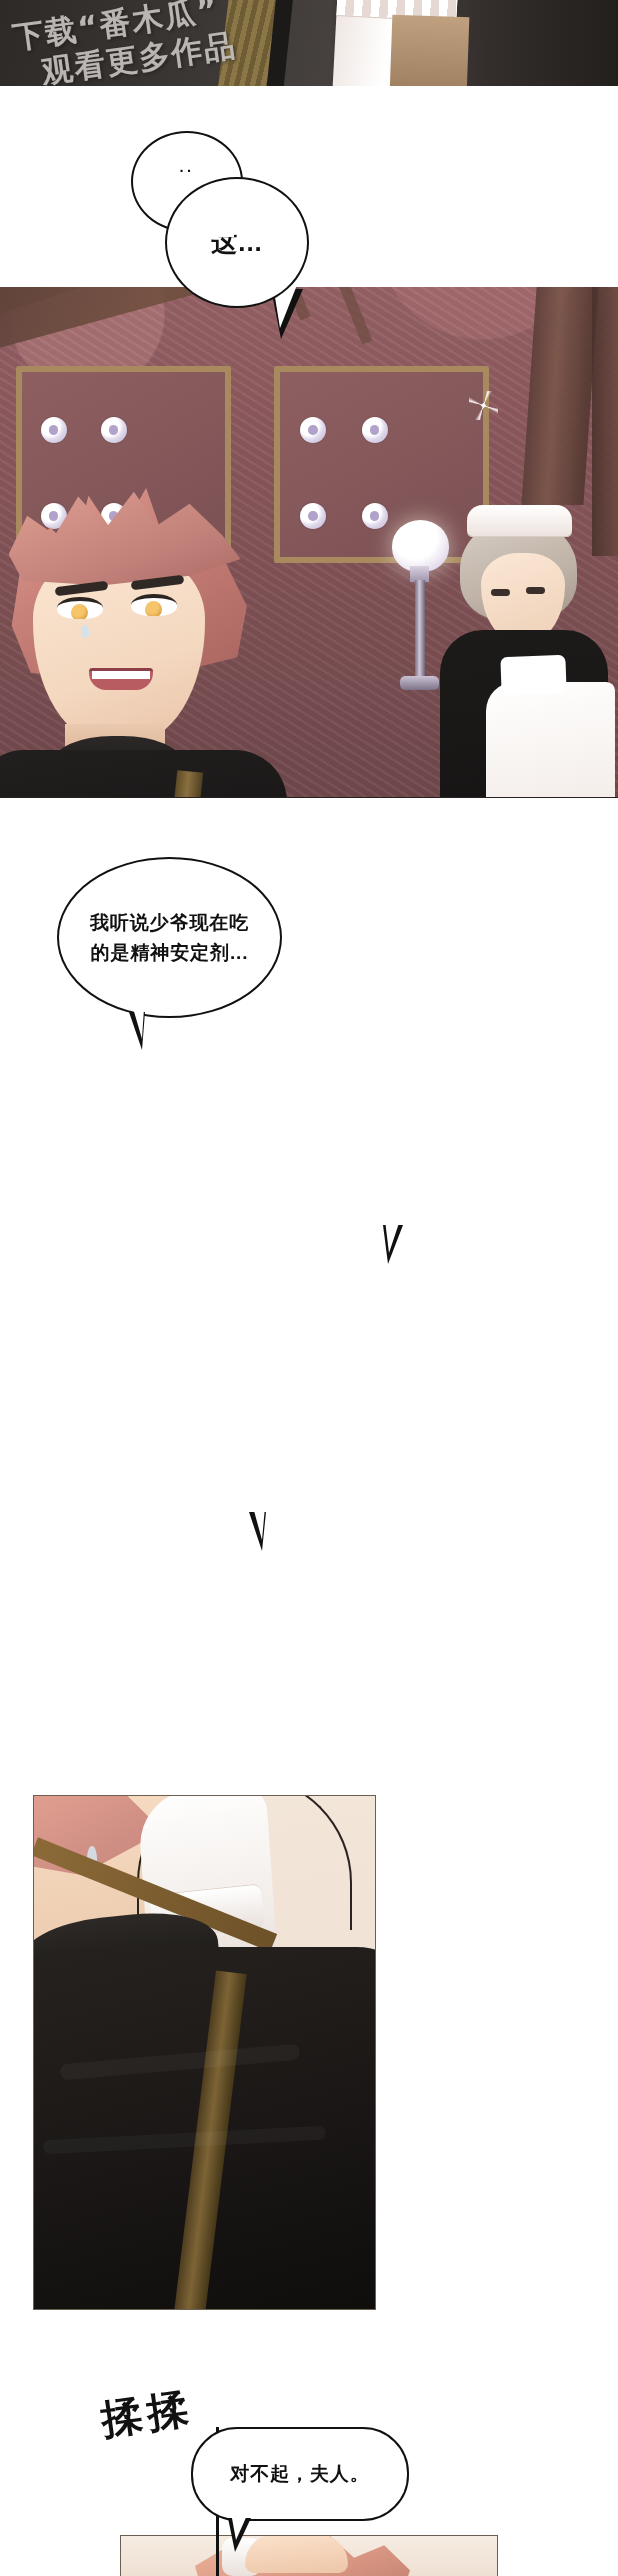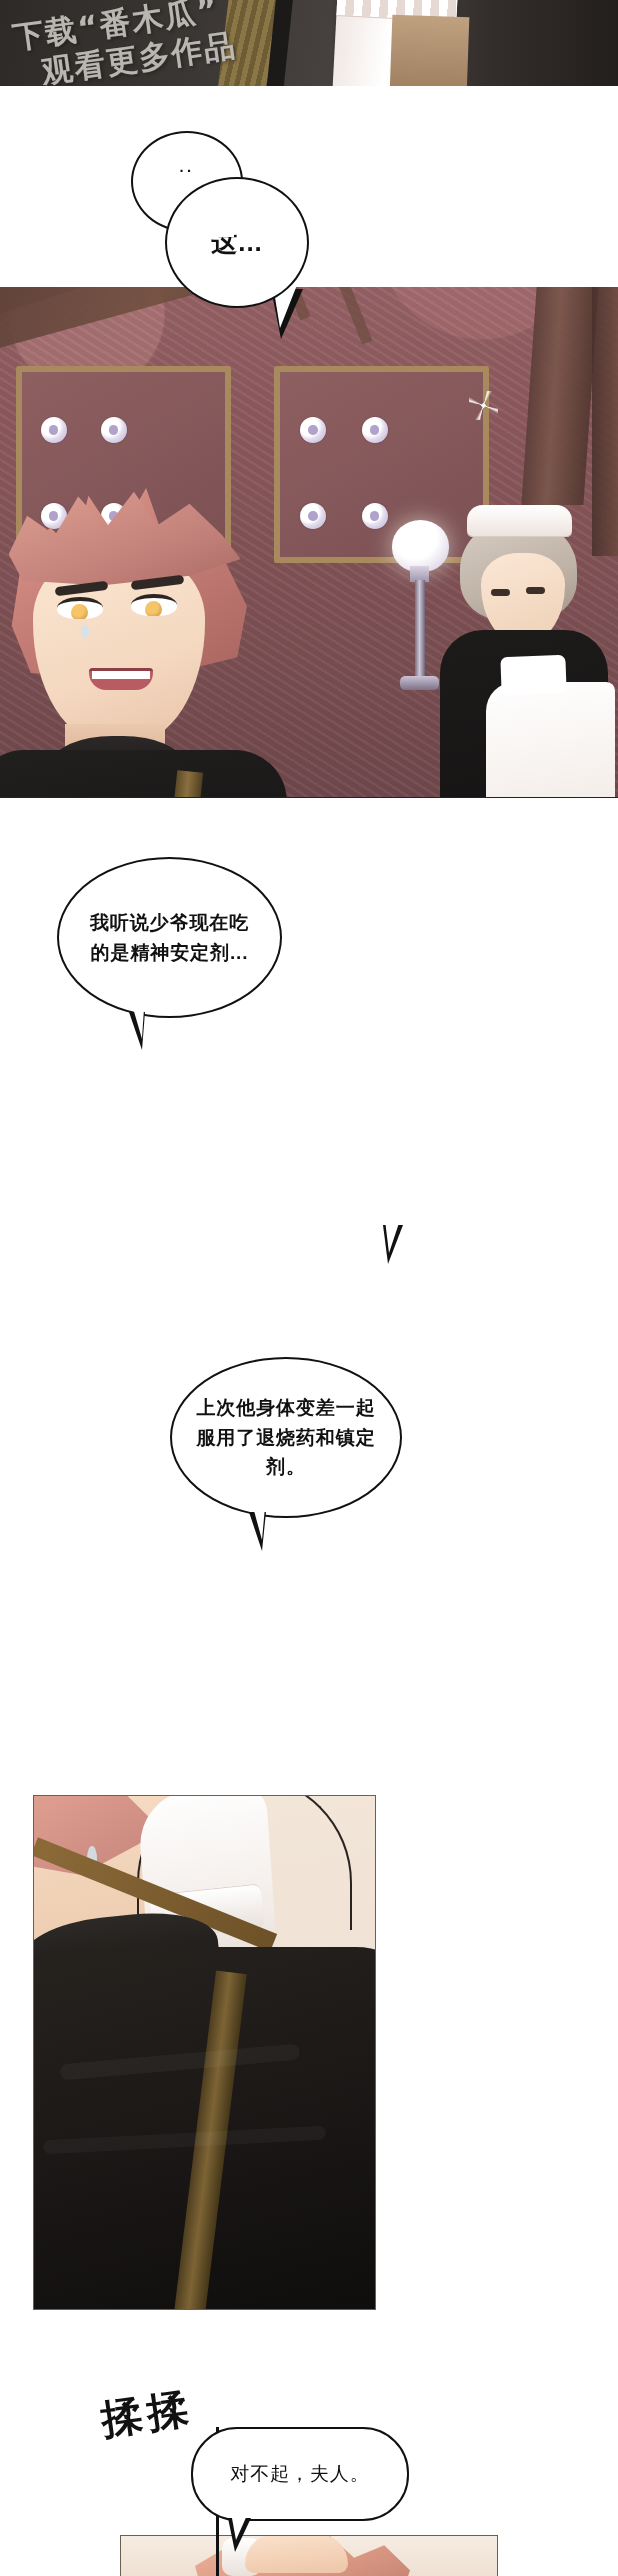--- a/index.html
+++ b/index.html
@@ -417,21 +417,21 @@
     z-index:9;
   }
   #sfx-stem{
     position:absolute; left:216px; top:2427px; width:2.6px; height:149px;
     background:#111; z-index:8;
   }
   #final-bub{
     position:absolute; left:191px; top:2427px; width:218px; height:94px;
     background:#fff; border:2.6px solid #111; border-radius:46px;
     display:flex; align-items:center; justify-content:center;
-    font-size:19px; font-weight:400; letter-spacing:0.9px; color:#111;
+    font-size:19px; font-weight:700; letter-spacing:0.9px; color:#111;
     z-index:10;
   }
   #final-tail{ position:absolute; left:228px; top:2518px; z-index:10; }
   #final-tail .o{ position:absolute; border-left:7.7px solid transparent; border-right:16.3px solid transparent; border-top:34px solid #111; }
   #final-tail .i{ position:absolute; left:2.6px; top:-5.2px; border-left:5.2px solid transparent; border-right:12px solid transparent; border-top:27.5px solid #fff; }
 
   #panel-four{
     left:120px; top:2535px; width:378px; height:41px;
     background:linear-gradient(180deg,#f6ece2,#efe0d3);
     border:1.7px solid #6b5f52; border-bottom:none;
@@ -554,23 +554,20 @@
     <div class="dtail" id="dtail-1">
       <i class="o"></i>
       <i class="i"></i>
     </div>
 
     <div class="dtail" id="dtail-2">
       <i class="o"></i>
       <i class="i"></i>
     </div>
 
-    <div class="dbub" id="dbub-3">
-      <span class="txt">上次他身体变差一起服用了退烧药和镇定剂。</span>
-    </div>
     <div class="dtail" id="dtail-3">
       <i class="o"></i>
       <i class="i"></i>
     </div>
   </div>
 
   <div class="panel" id="panel-three">
     <div id="p3-neck"></div>
     <div id="p3-jaw"></div>
     <div id="p3-hairwisp"></div>

